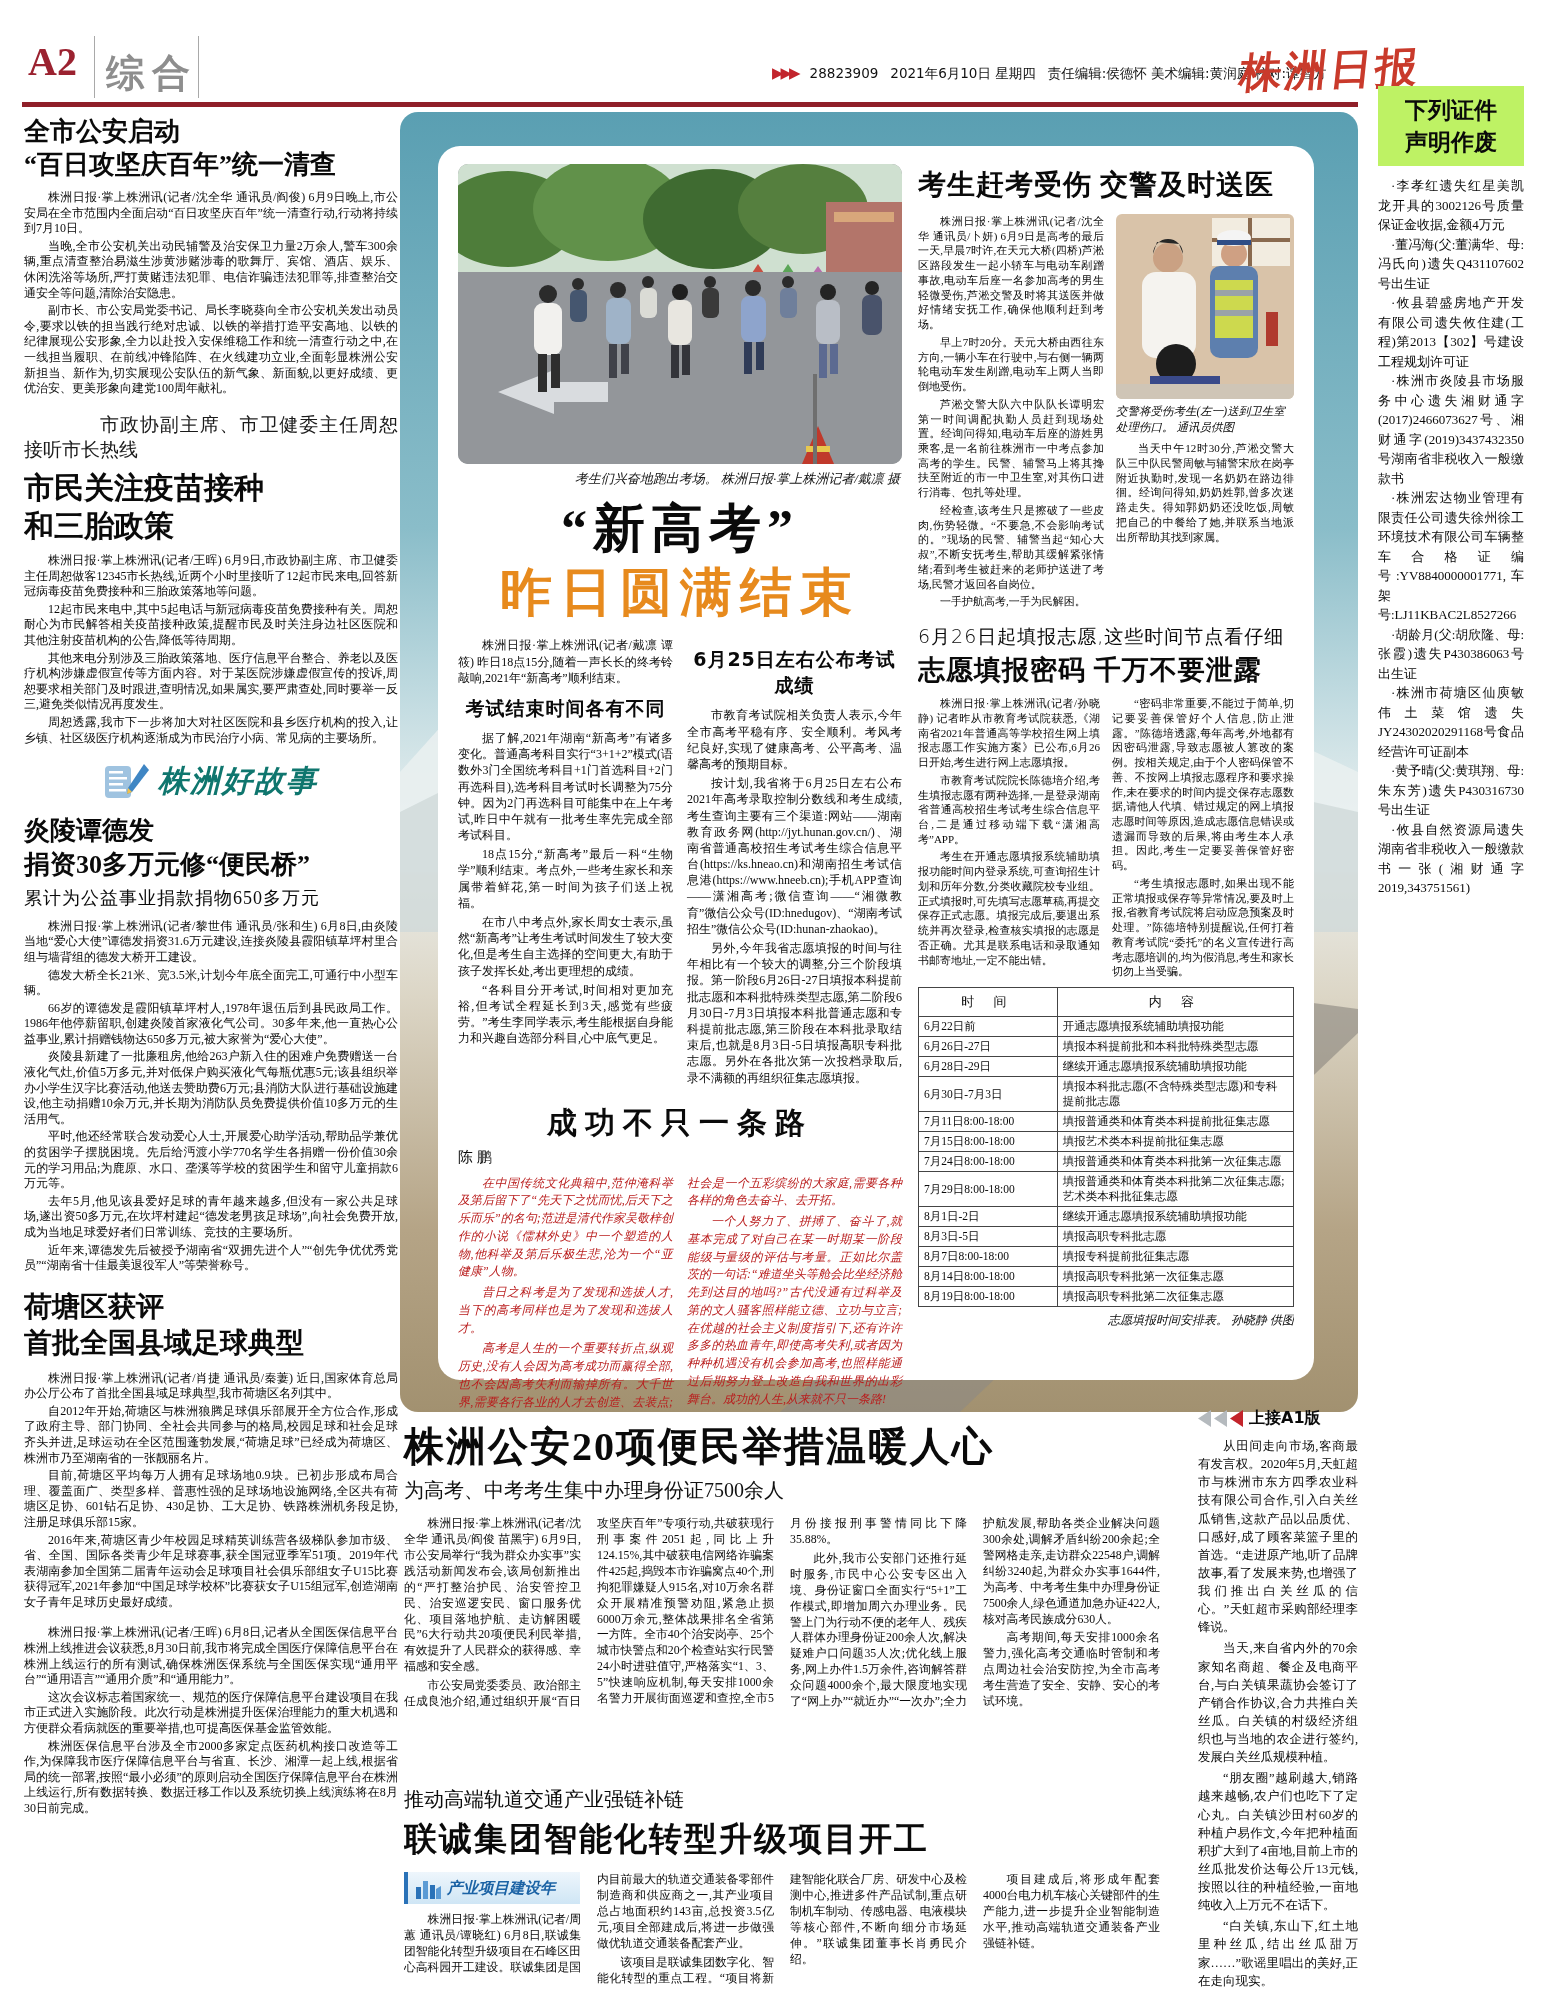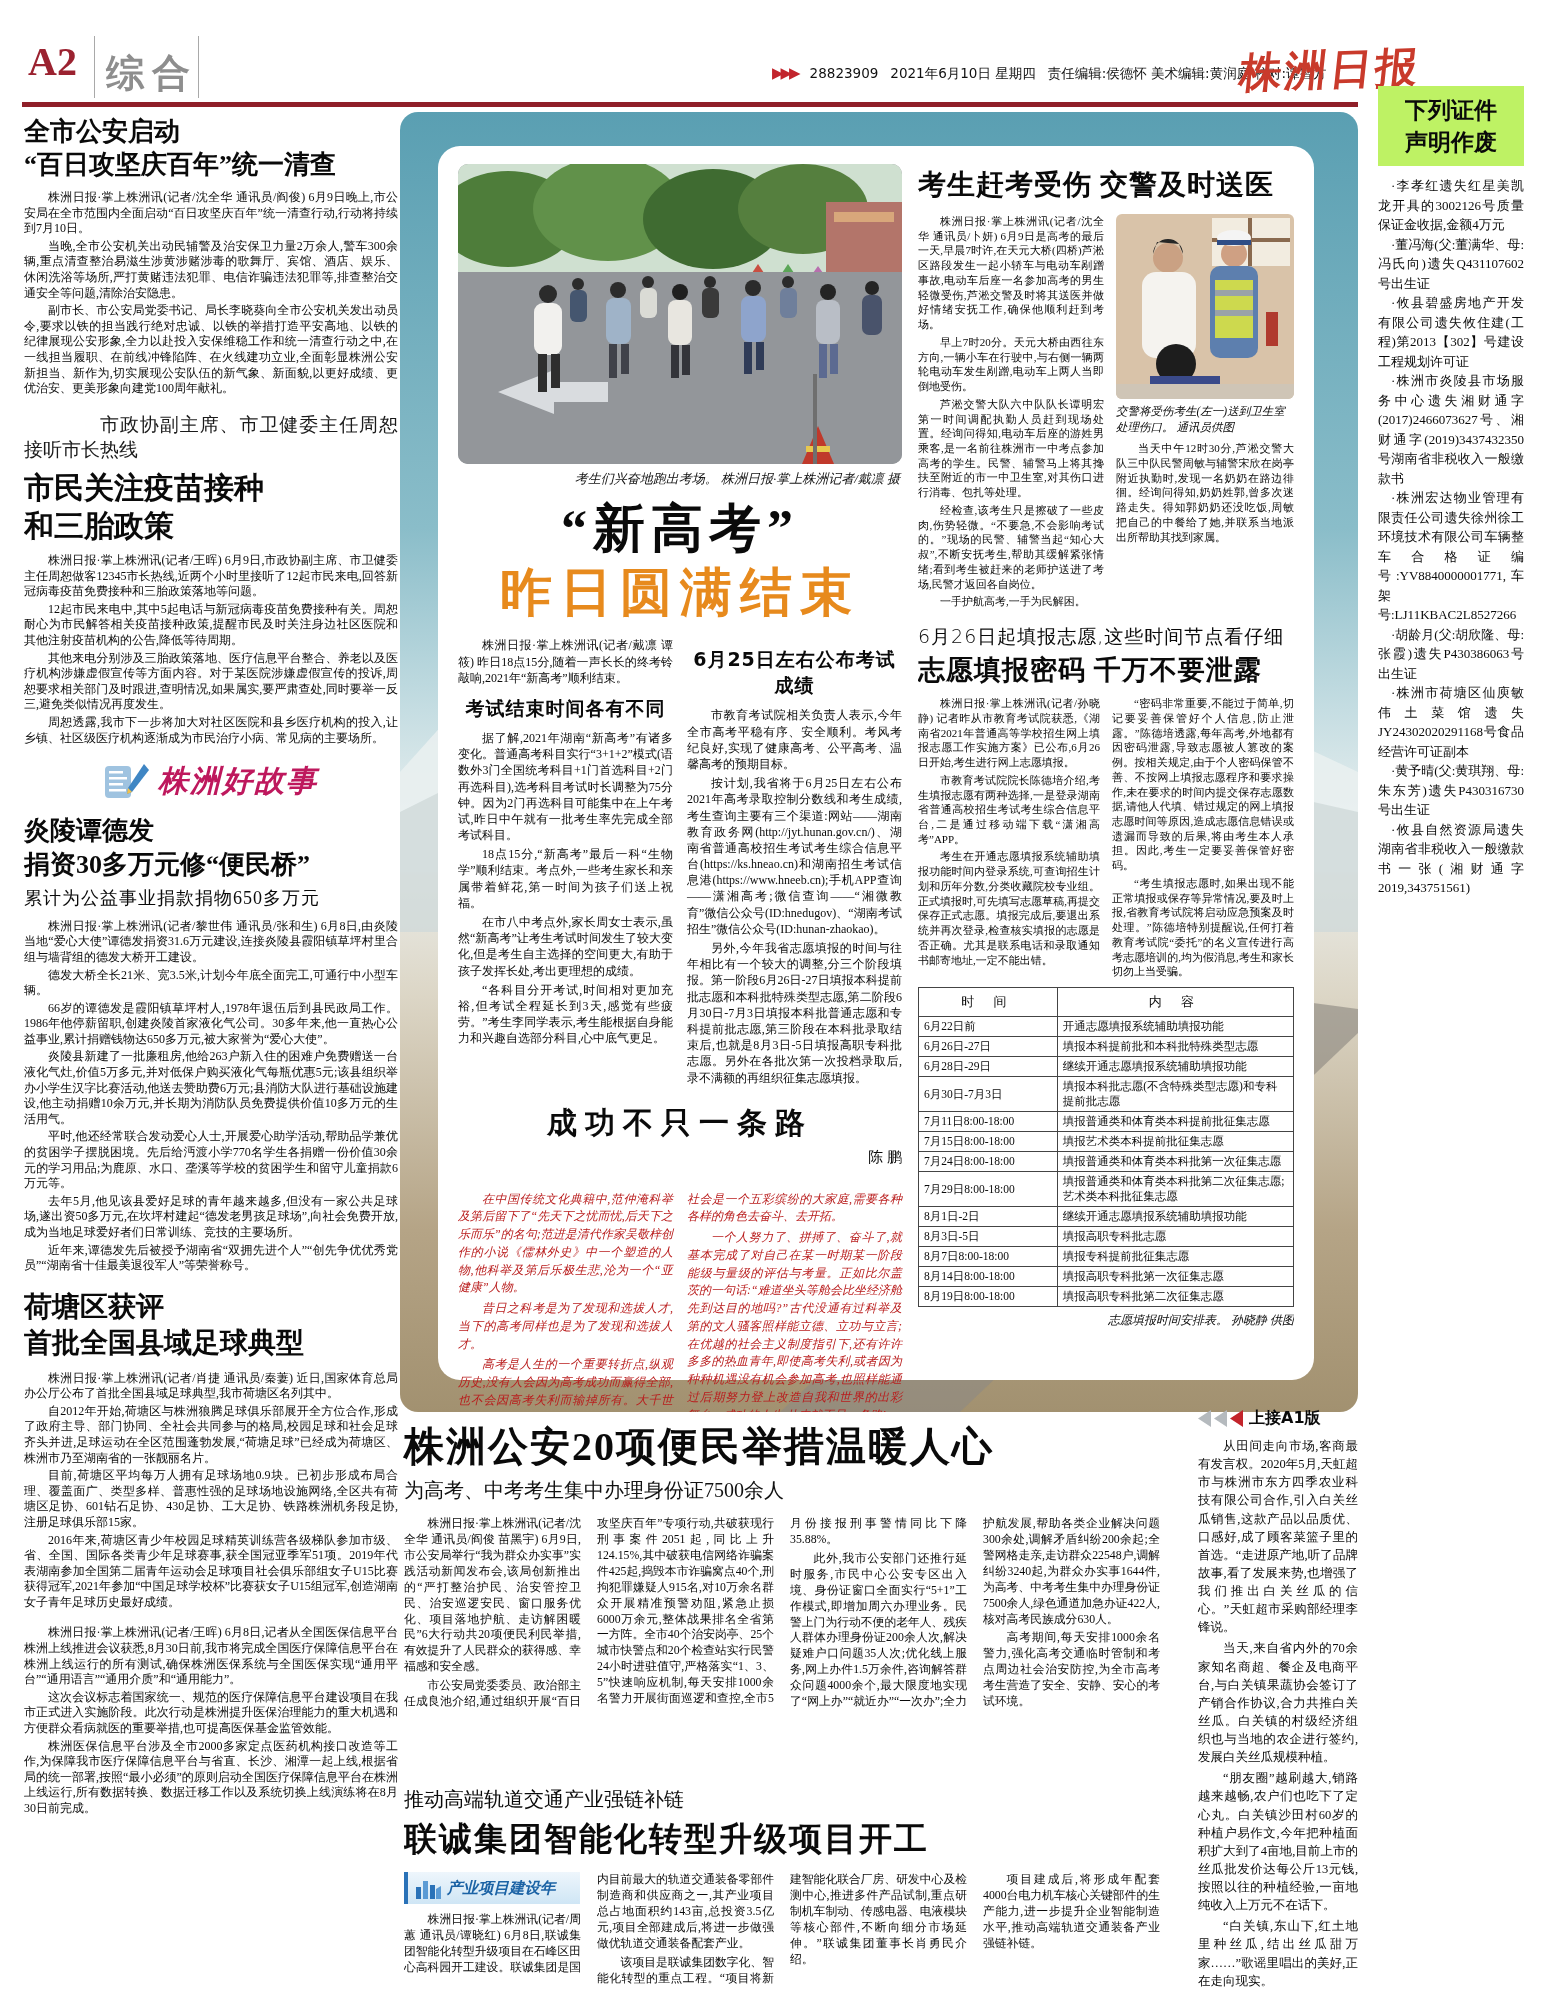--- a/index.html
+++ b/index.html
@@ -25,41 +25,41 @@
   .leftcol{position:absolute;left:24px;top:116px;width:374px;height:1892px;overflow:hidden;}
   .leftcol .p{font-size:12px;line-height:1.3;}
   .art{margin-bottom:15px;}
   .hl-a1{font-size:26px;line-height:1.25;margin-bottom:9px;}
   .kicker-l{font-size:19px;line-height:1.35;color:#1a1a1a;margin:4px 0 6px;text-indent:4em;text-align:justify;}
   .hl-a2{font-size:30px;line-height:1.25;margin-bottom:9px;}
   .hl-a3{font-size:26px;line-height:1.3;margin-bottom:4px;}
   .sub-a3{font-size:18px;margin:2px 0 9px;letter-spacing:1px;}
   .hl-a4,.hl-a5{font-size:28px;line-height:1.3;margin-bottom:9px;}
   .storylogo{display:flex;justify-content:center;align-items:center;gap:8px;margin:14px 0 12px;}
-  .storylogo-text{font-size:30px;font-weight:bold;font-style:italic;color:#be185d;
+  .storylogo-text{font-size:30px;font-weight:bold;font-style:italic;color:#0f766e;
                   font-family:"DejaVu Sans","Liberation Sans",sans-serif;letter-spacing:2px;}
   
   .feature{position:absolute;left:400px;top:112px;width:958px;height:1300px;border-radius:18px;overflow:hidden;}
   .feature .bgsvg{position:absolute;left:0;top:0;width:100%;height:100%;}
   .card{position:absolute;left:38px;top:34px;width:876px;height:1234px;background:#fff;border-radius:22px;}
   .mid{position:absolute;left:20px;top:18px;width:444px;}
   .photo-main{width:444px;height:300px;border-radius:10px;overflow:hidden;margin:0;}
   .capkai{font-style:italic;font-size:13px;text-align:right;margin:6px 2px 10px;color:#111;}
   .t-black{font-size:52px;text-align:center;letter-spacing:6px;line-height:1.2;}
   .t-orange{font-size:52px;font-weight:900;color:#e78a1d;text-align:center;letter-spacing:8px;line-height:1.25;
             font-family:"DejaVu Sans","Liberation Sans",sans-serif;}
   .cols2{display:flex;gap:14px;margin-top:12px;}
   .cols2 .c{flex:1;min-width:0;}
   .cols2 .p{font-size:12px;line-height:1.35;margin-bottom:3px;}
   .subhead{font-size:19px;text-align:center;margin:10px 0 8px;letter-spacing:1px;
            font-family:"DejaVu Sans","Liberation Sans",sans-serif;font-weight:bold;}
   .essay{margin-top:14px;}
   .etitle{font-size:30px;text-align:center;letter-spacing:8px;margin-bottom:4px;
           font-family:"DejaVu Sans","Liberation Sans",sans-serif;}
-  .eauthor{text-align:right;font-size:15px;margin-bottom:24px;}
+  .eauthor{text-align:left;font-size:15px;margin-bottom:8px;}
   .ecols{column-count:2;column-gap:14px;}
   .ecols .p{font-size:12px;line-height:1.48;font-style:italic;color:#b91c1c;margin-bottom:3px;}
   
   .rcol{position:absolute;left:480px;top:18px;width:376px;height:1204px;overflow:hidden;}
   .ititle{font-size:28px;letter-spacing:1px;margin:2px 0 10px;white-space:nowrap;}
   .irow{display:flex;gap:12px;}
   .ileft{width:186px;}
   .iright{width:178px;}
   .rcol .p{font-size:11px;line-height:1.34;margin-bottom:3px;}
   .photo-police{width:178px;height:185px;border-radius:6px;overflow:hidden;margin:0;}

